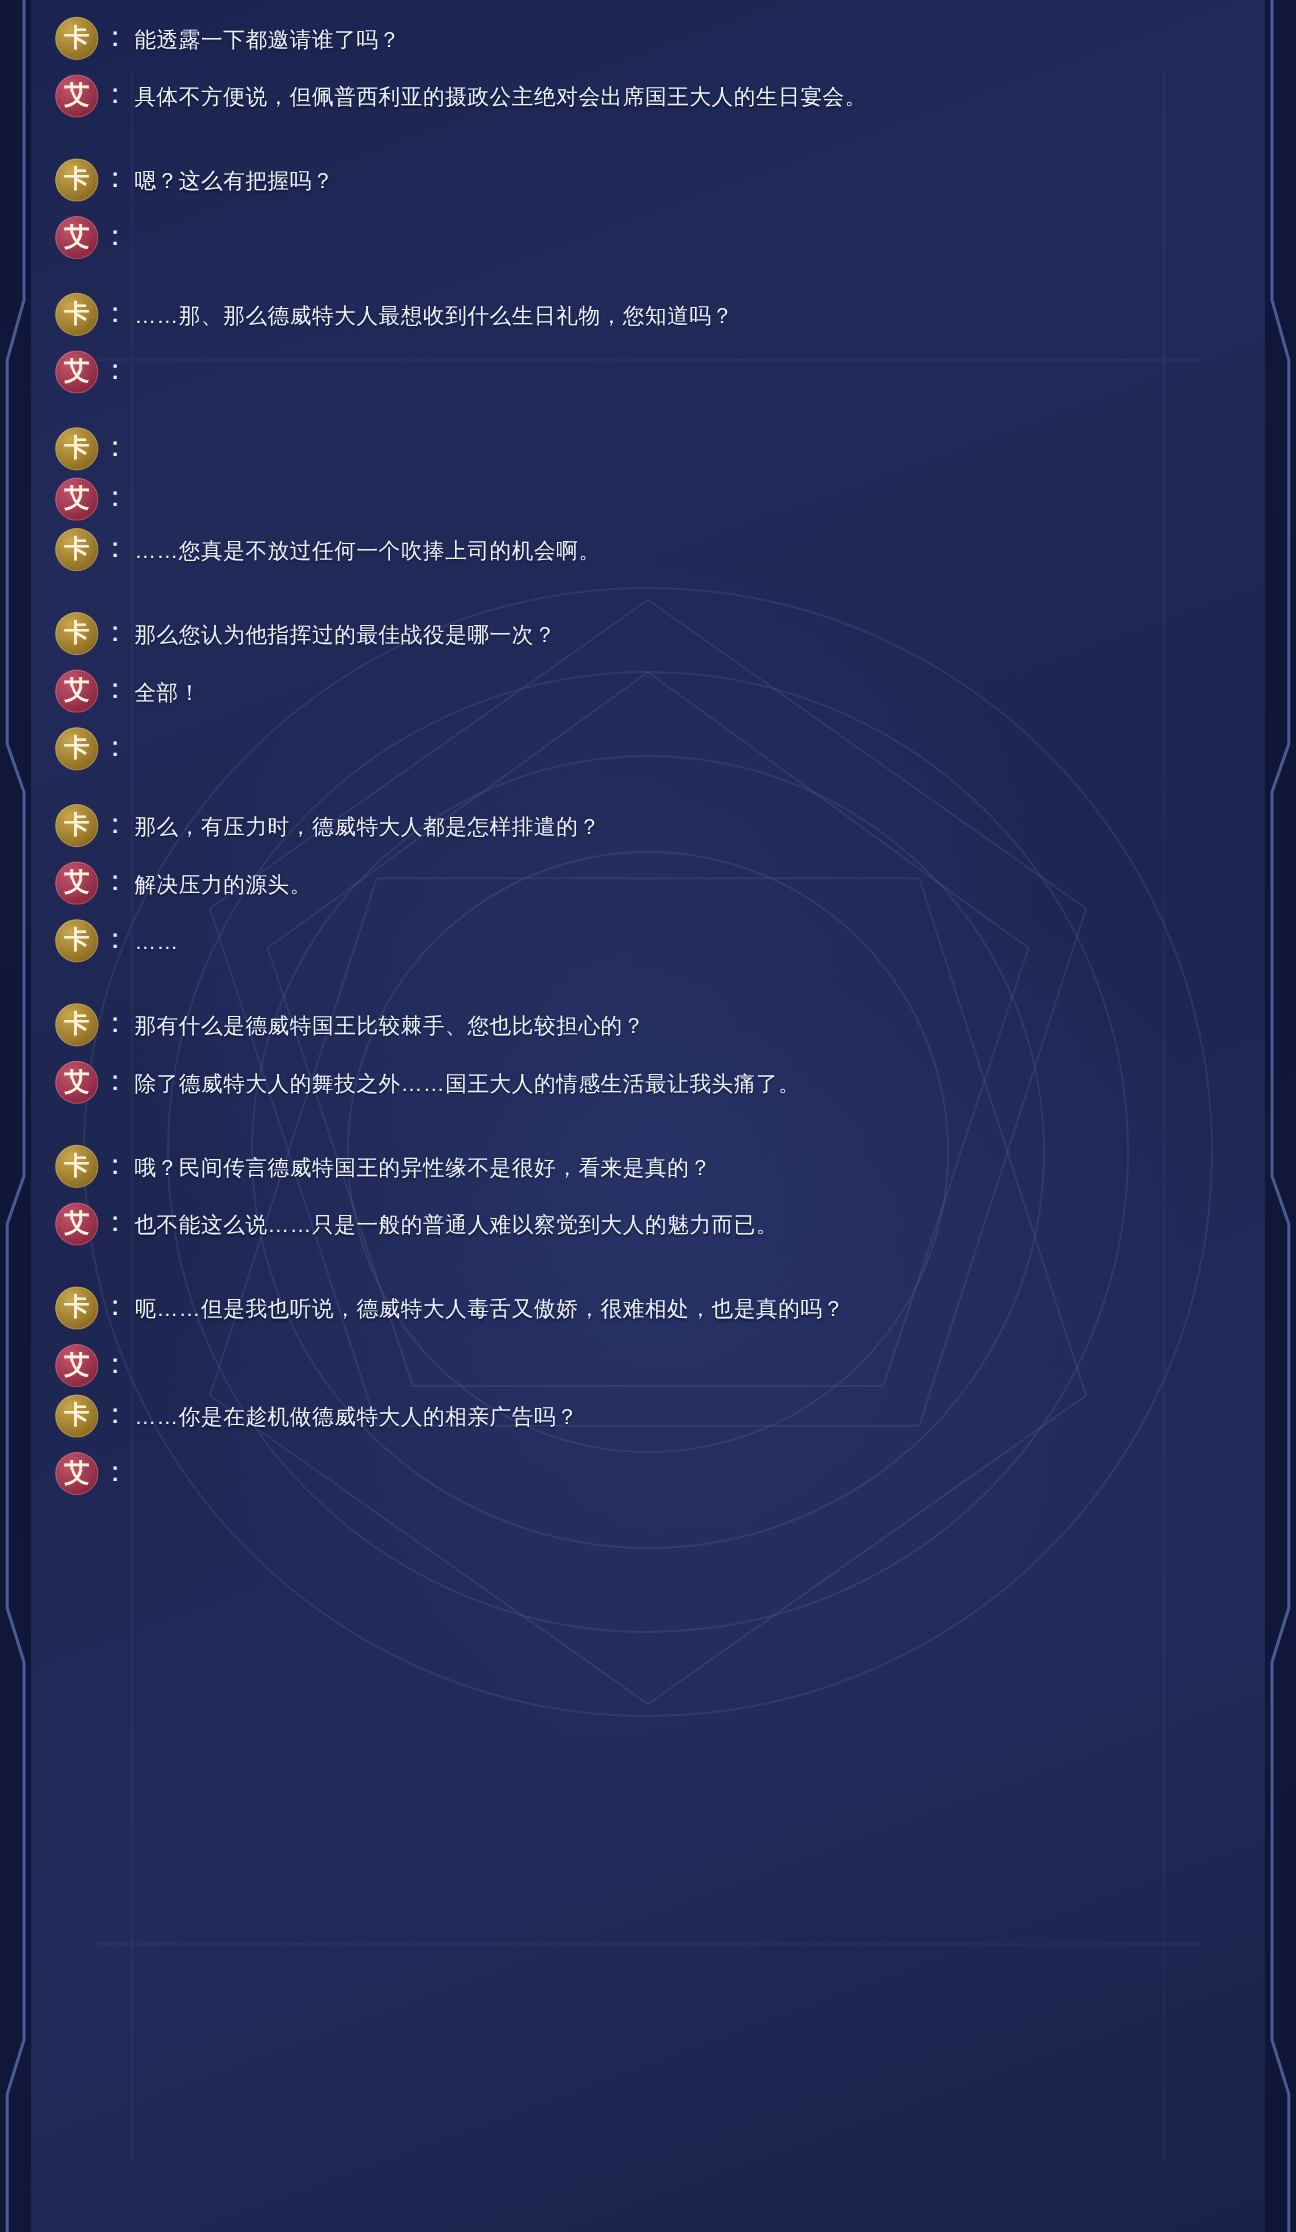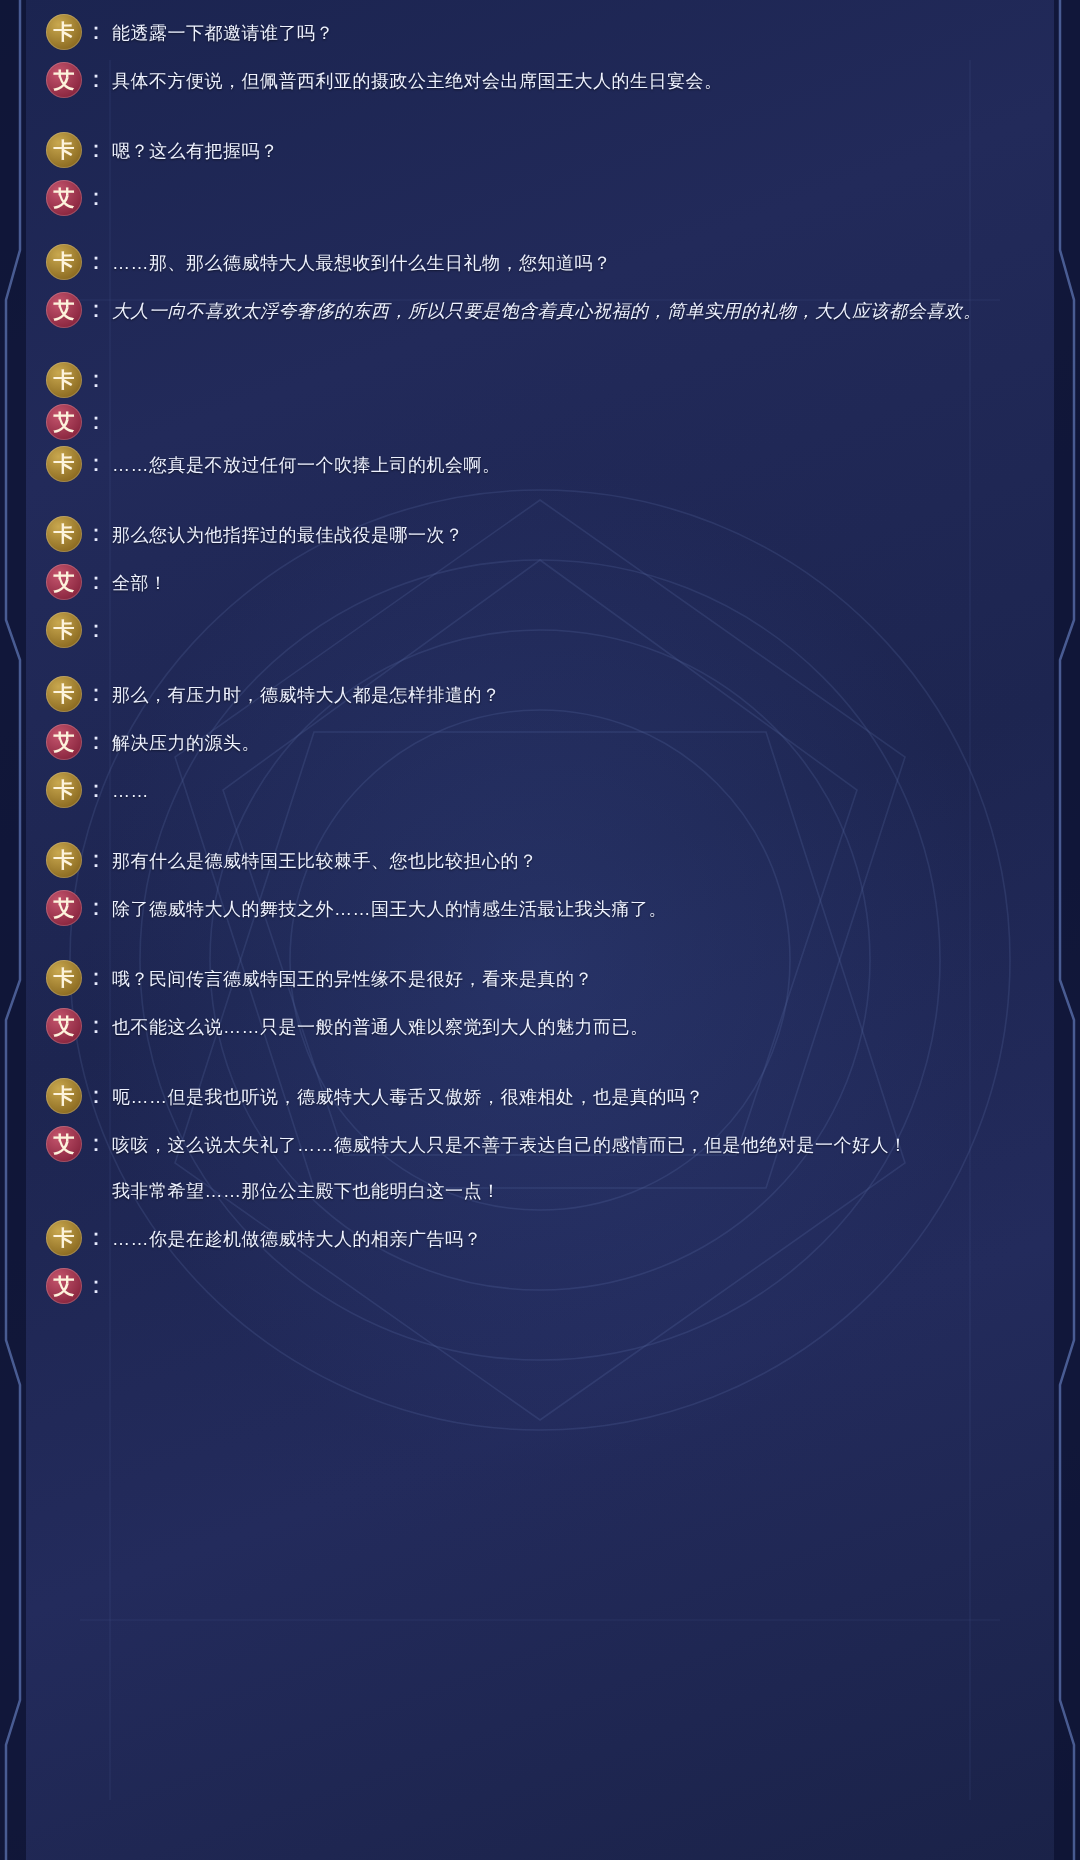--- a/index.html
+++ b/index.html
@@ -174,21 +174,20 @@
             <div class="avatar ka">卡</div>
             <span class="colon">：</span>
           </div>
           <div class="text">……那、那么德威特大人最想收到什么生日礼物，您知道吗？</div>
         </div>
         <div class="line">
           <div class="avatar-wrap">
             <div class="avatar ai">艾</div>
             <span class="colon">：</span>
           </div>
-          <div class="text italic">大人一向不喜欢太浮夸奢侈的东西，所以只要是饱含着真心祝福的，简单实用的礼物，大人应该都会喜欢。</div>
         </div>
       </div>
       <div class="block">
         <div class="line">
           <div class="avatar-wrap">
             <div class="avatar ka">卡</div>
             <span class="colon">：</span>
           </div>
         </div>
         <div class="line">
@@ -288,22 +287,20 @@
             <div class="avatar ka">卡</div>
             <span class="colon">：</span>
           </div>
           <div class="text">呃……但是我也听说，德威特大人毒舌又傲娇，很难相处，也是真的吗？</div>
         </div>
         <div class="line">
           <div class="avatar-wrap">
             <div class="avatar ai">艾</div>
             <span class="colon">：</span>
           </div>
-          <div class="text">咳咳，这么说太失礼了……德威特大人只是不善于表达自己的感情而已，但是他绝对是一个好人！
-我非常希望……那位公主殿下也能明白这一点！</div>
         </div>
         <div class="line">
           <div class="avatar-wrap">
             <div class="avatar ka">卡</div>
             <span class="colon">：</span>
           </div>
           <div class="text">……你是在趁机做德威特大人的相亲广告吗？</div>
         </div>
         <div class="line">
           <div class="avatar-wrap">

